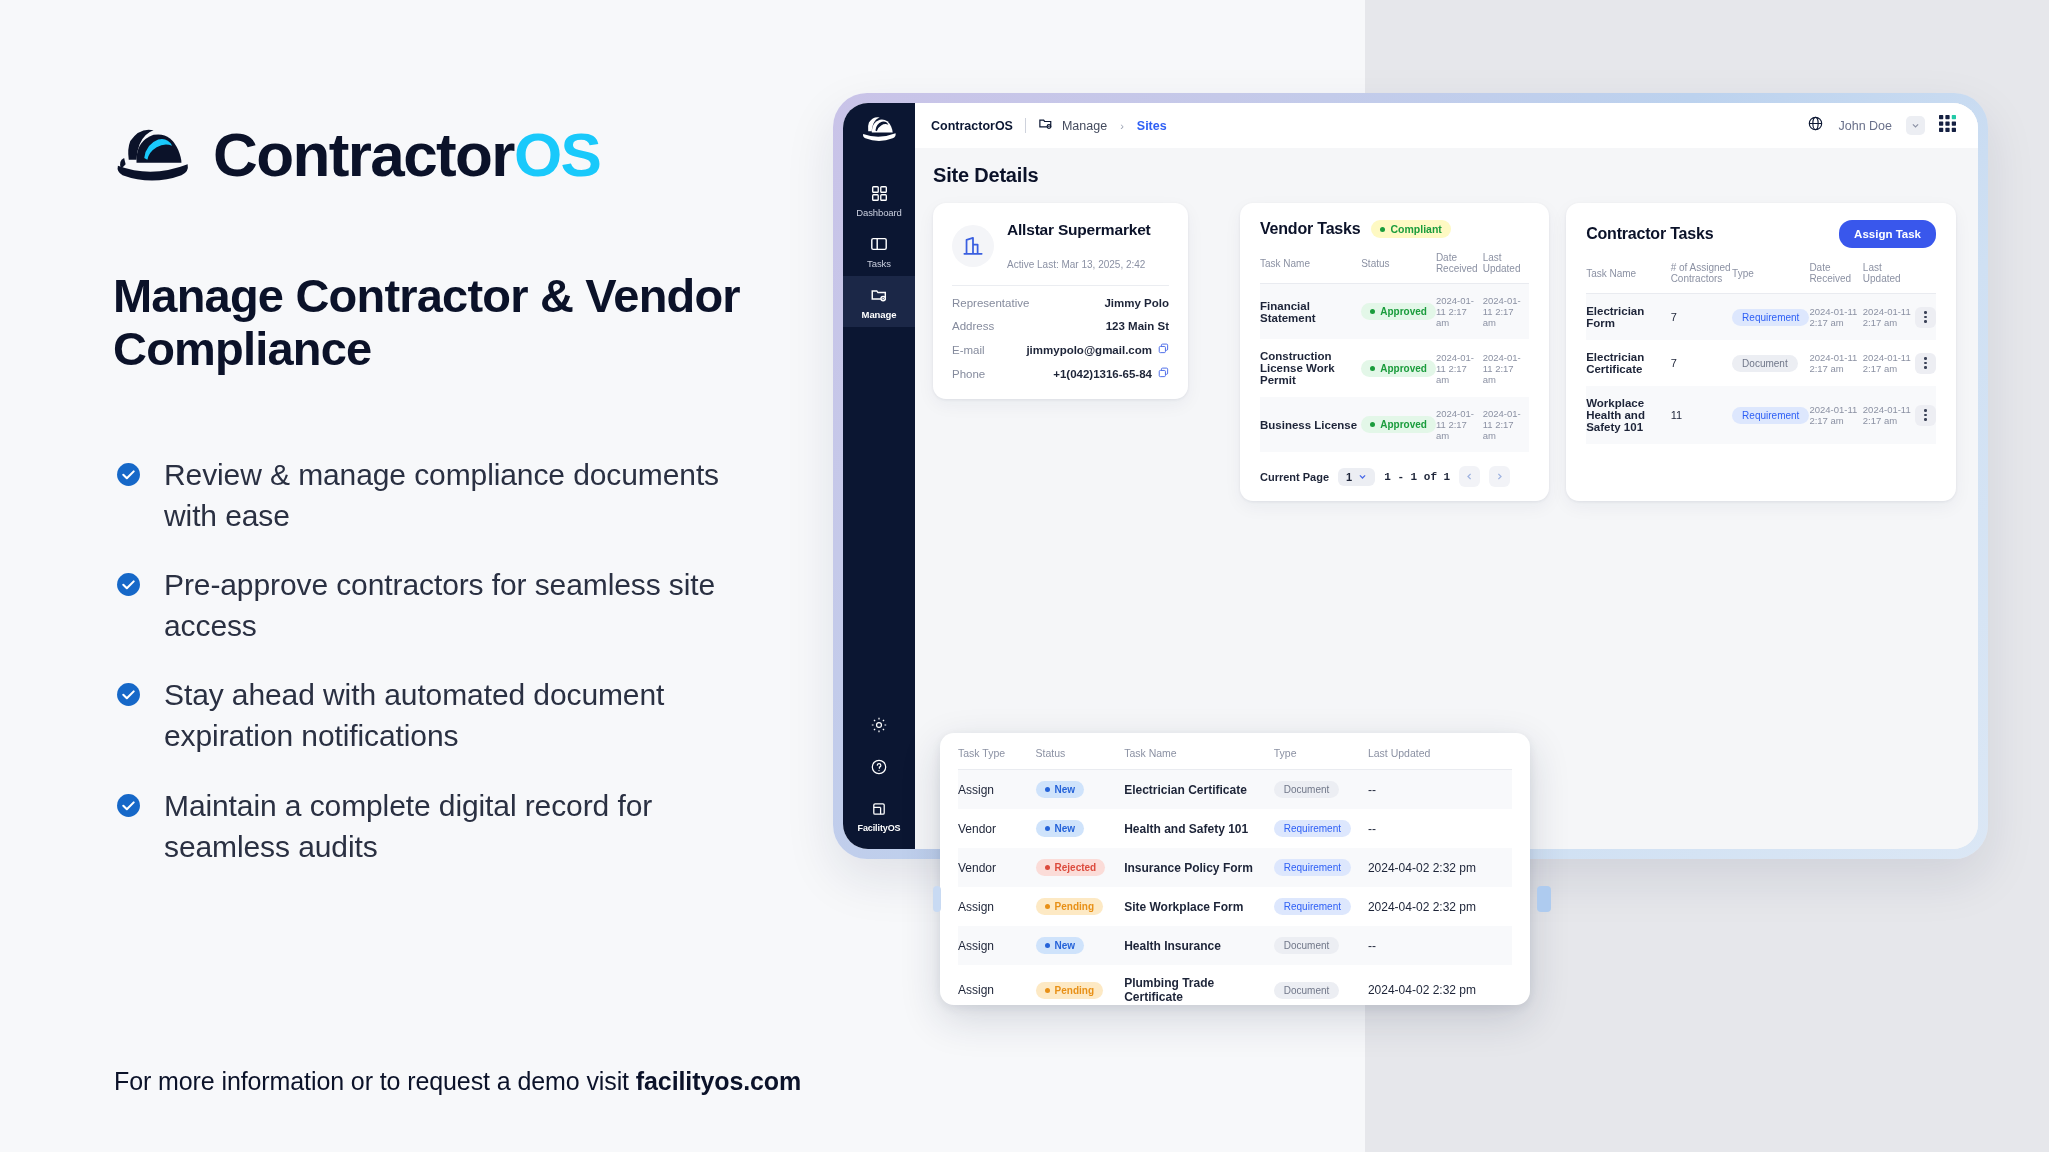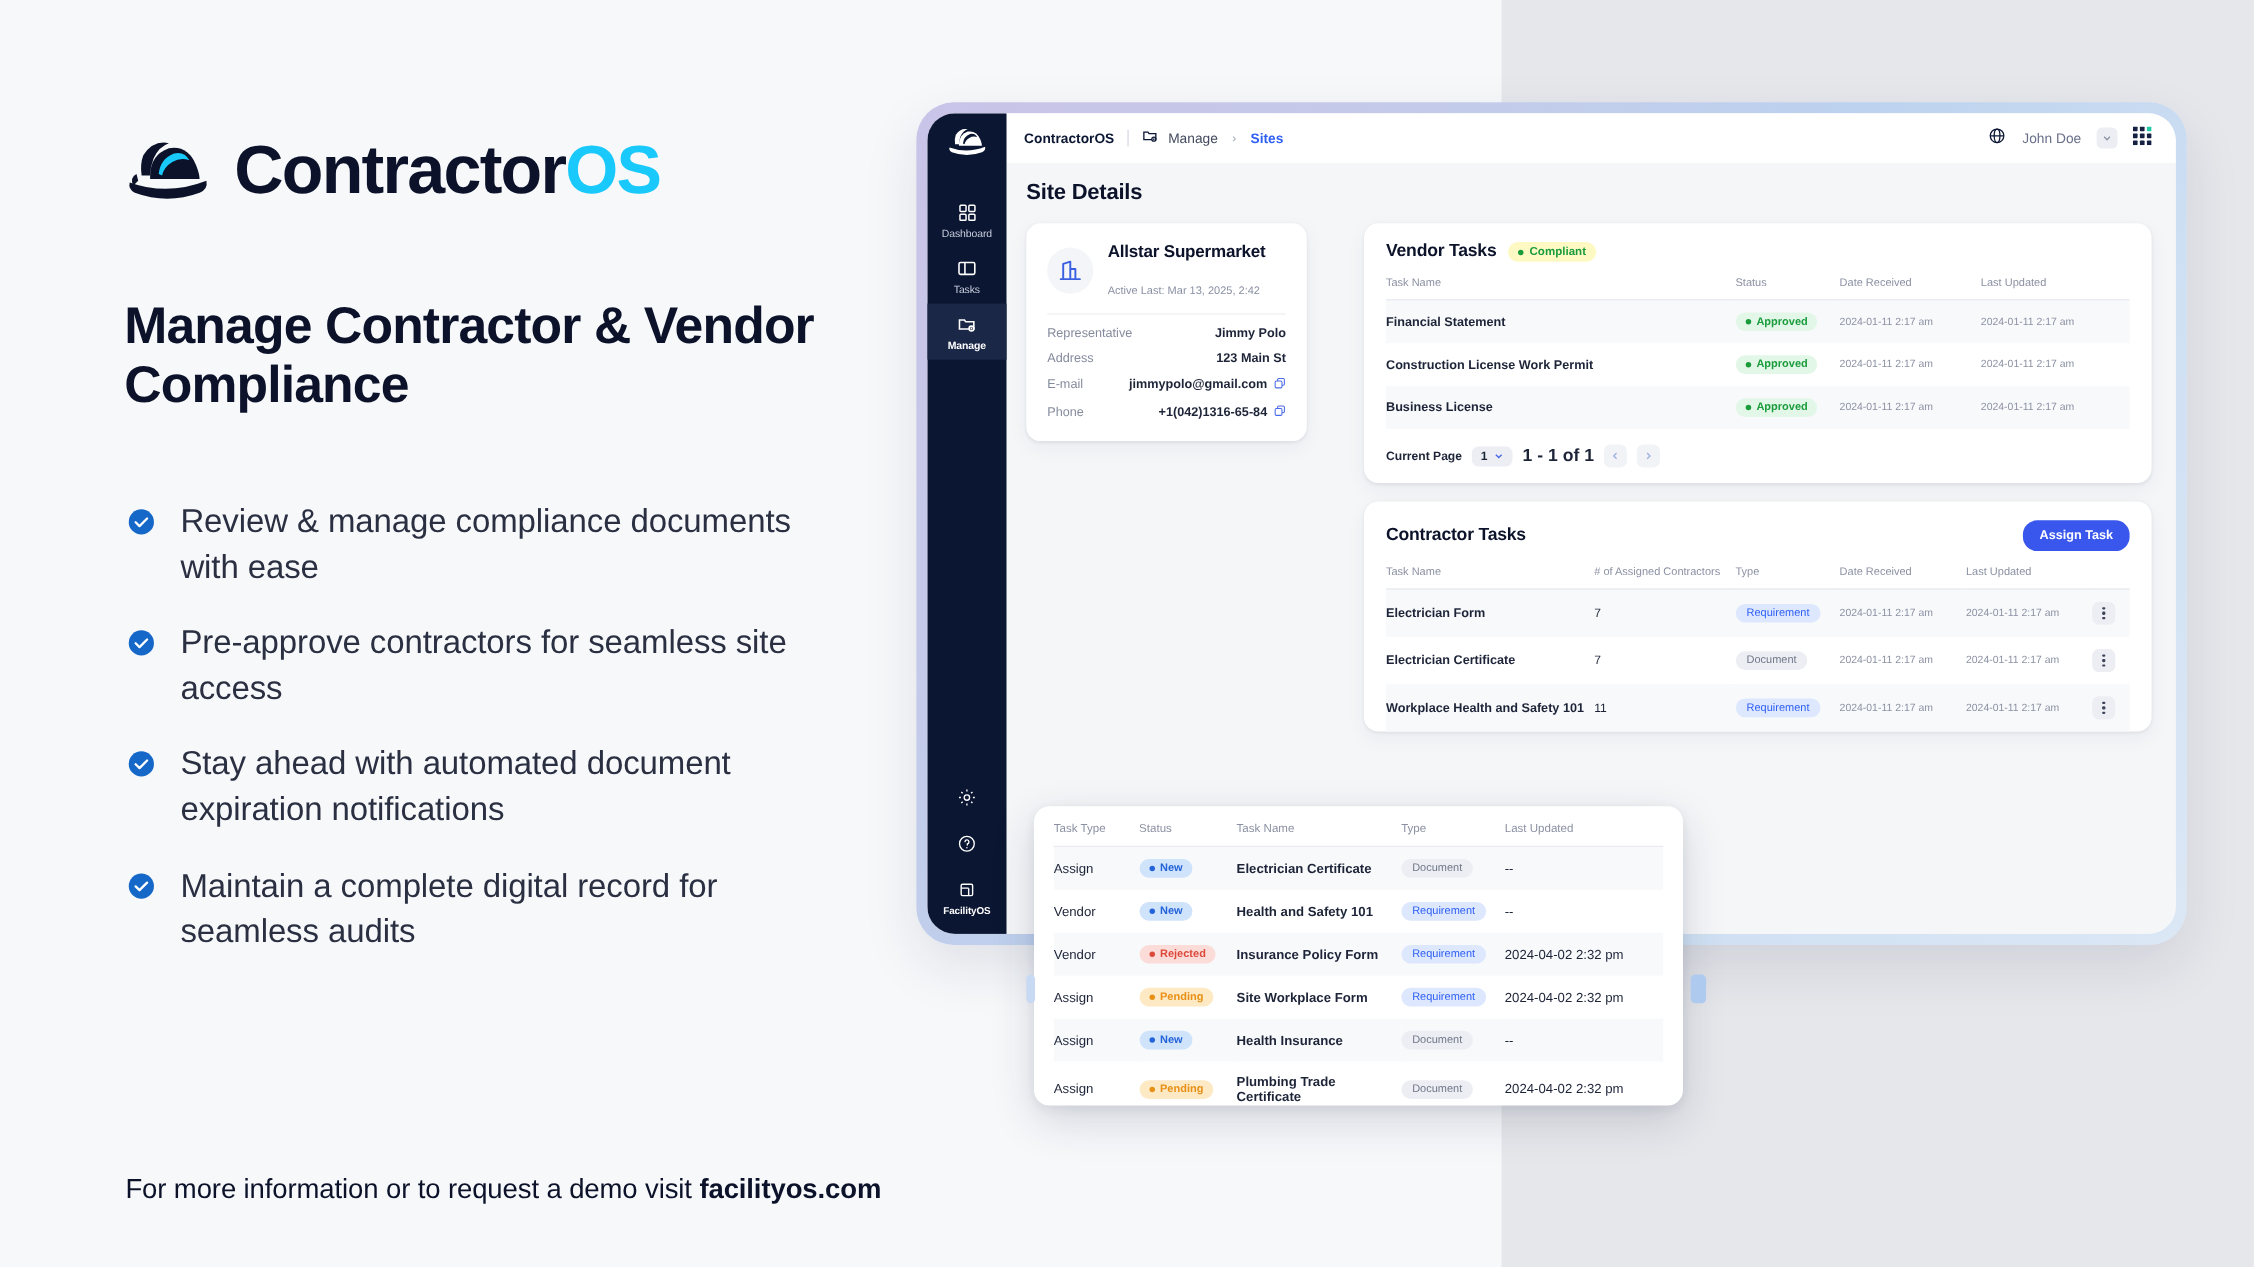--- a/index.html
+++ b/index.html
@@ -103,21 +103,21 @@
   .site-head { display: flex; align-items: center; gap: 13px; padding-bottom: 15px; }
   .site-ico-wrap { width: 42px; height: 42px; border-radius: 50%; background: #f4f5f8; display: flex; align-items: center; justify-content: center; flex: none; }
   .site-name { font-size: 15.5px; font-weight: bold; color: #0b1229; letter-spacing: -0.2px; }
   .site-sub { font-size: 10px; color: #8a90a3; margin-top: 20px; }
   .site-div { height: 1px; background: #ebedf1; }
   .kv { display: flex; align-items: center; justify-content: space-between; padding: 11px 0 0; }
   .kv .k { font-size: 11.5px; color: #858b9d; }
   .kv .v { font-size: 11.5px; font-weight: bold; color: #1d2438; display: flex; align-items: center; gap: 6px; }
 
   
-  .right-col { flex: 1; display: flex; flex-direction: column; gap: 17px; min-width: 0; padding-left: 32px; }
+  .right-col { flex: 1; display: flex; flex-direction: row; gap: 17px; min-width: 0; padding-left: 32px; }
 
   .tasks-card { padding: 17px 20px 14px; }
   .card-head { display: flex; align-items: center; gap: 11px; }
   .card-title { font-size: 16px; font-weight: bold; color: #0b1229; letter-spacing: -0.2px; }
   .pill { display: inline-flex; align-items: center; gap: 5px; border-radius: 20px; padding: 3px 9px; font-size: 10.5px; font-weight: bold; }
   .pill .dot { width: 5px; height: 5px; border-radius: 50%; }
   .pill-compliant { background: #fef9c3; color: #1a9c3c; }
   .pill-compliant .dot { background: #1a9c3c; }
 
   table.tbl { width: 100%; border-collapse: collapse; margin-top: 14px; }
@@ -141,21 +141,21 @@
   .tag { display: inline-block; border-radius: 20px; padding: 3px 10px; font-size: 10px; }
   .tag-requirement { background: #dde7fd; color: #2f60f5; }
   .tag-document { background: #eceef3; color: #6b7punct; color: #707789; }
 
   .kebab { width: 21px; height: 21px; border-radius: 6px; background: #edeef3; display: flex; flex-direction: column; align-items: center; justify-content: center; gap: 2px; }
   .kebab i { width: 2.5px; height: 2.5px; border-radius: 50%; background: #3b4358; display: block; }
 
   .pager { display: flex; align-items: center; gap: 9px; margin-top: 14px; }
   .pager-lbl { font-size: 11px; font-weight: bold; color: #1d2438; }
   .pg-select { display: flex; align-items: center; gap: 6px; background: #eceef3; border-radius: 6px; padding: 3px 8px; font-size: 11px; font-weight: bold; color: #1d2438; }
-  .pg-range { font-size: 16px; font-weight: bold; color: #1d2438; }
+  .pg-range { font-size: 11px; font-weight: bold; color: #1d2438; font-family: Liberation Mono, monospace; }
   .pg-btn { width: 21px; height: 21px; border-radius: 6px; background: #f2f3f7; display: flex; align-items: center; justify-content: center; }
 
   .assign-btn {
     margin-left: auto; background: #3957ec; color: #fff; border: none;
     border-radius: 13px; padding: 8px 15px; font-size: 11.5px; font-weight: bold;
     font-family: "Liberation Sans", sans-serif; cursor: pointer;
   }
 
   
   .overlay-card {

